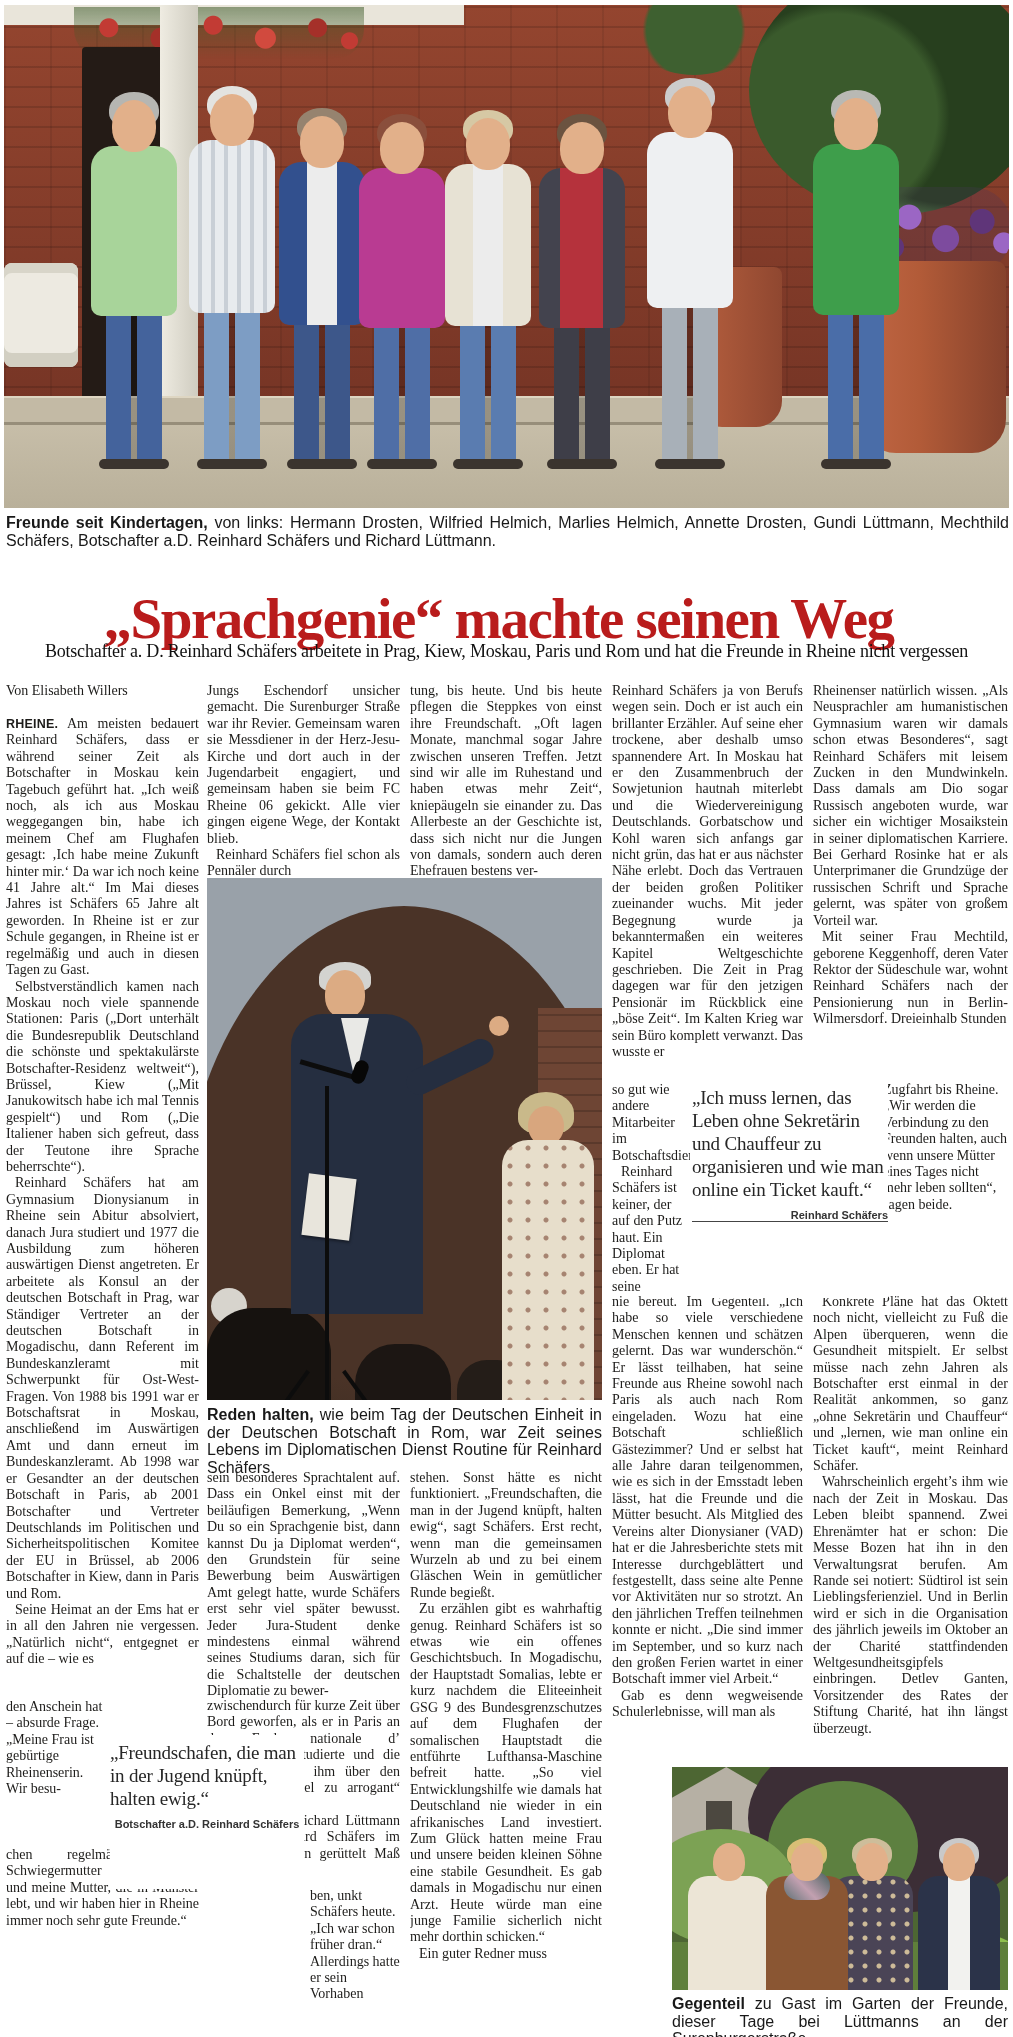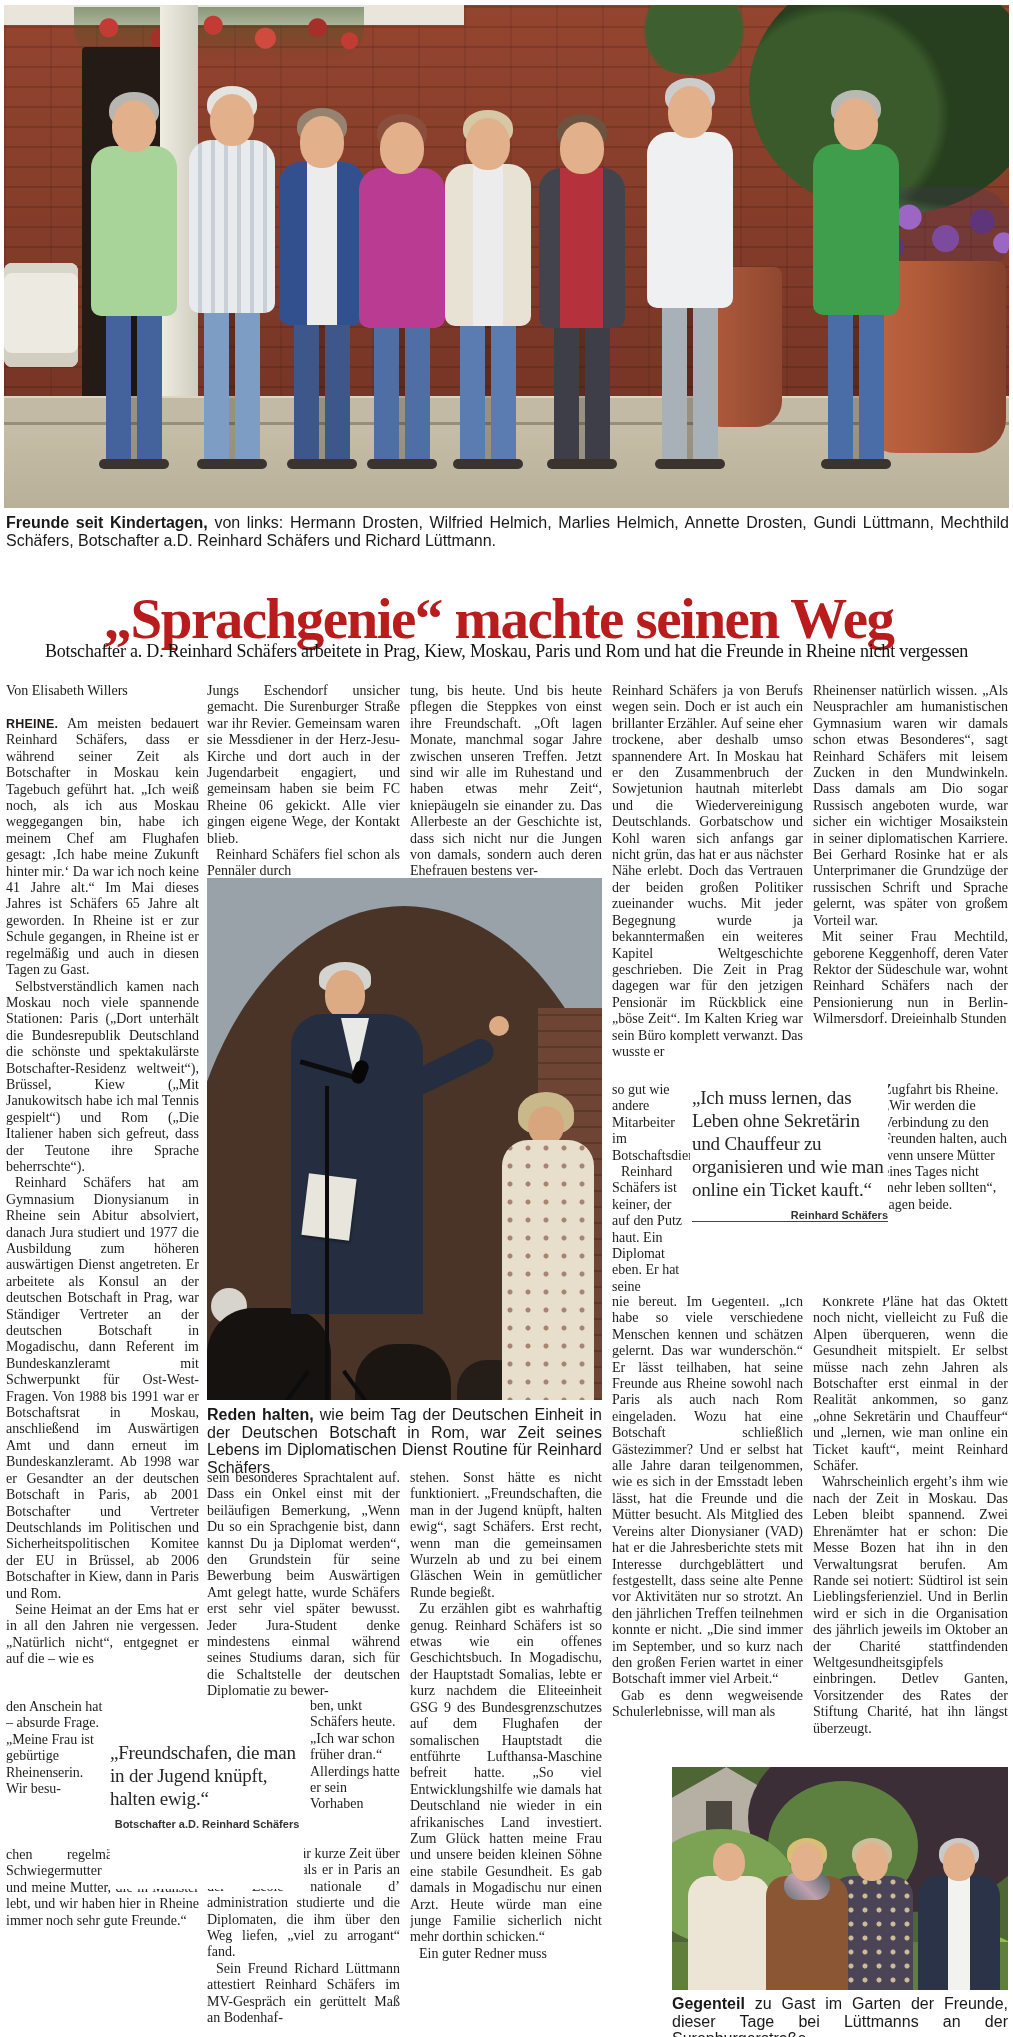--- a/index.html
+++ b/index.html
@@ -238,26 +238,26 @@
 
   <div class="col" style="left:207px;width:193px">
     <div class="seg" style="height:195px">
       <p class="jp noind">Jungs Eschendorf unsicher gemacht. Die Surenburger Straße war ihr Revier. Gemeinsam waren sie Messdiener in der Herz-Jesu-Kirche und dort auch in der Jugendarbeit engagiert, und gemeinsam haben sie beim FC Rheine 06 gekickt. Alle vier gingen eigene Wege, der Kontakt blieb.</p>
       <p class="jp">Reinhard Schäfers fiel schon als Pennäler durch</p>
     </div>
     <div class="spacer" style="height:592px"></div>
     <div class="seg" style="height:228px">
       <p class="jp noind">sein besonderes Sprachtalent auf. Dass ein Onkel einst mit der beiläufigen Bemerkung, „Wenn Du so ein Sprachgenie bist, dann kannst Du ja Diplomat werden“, den Grundstein für seine Bewerbung beim Auswärtigen Amt gelegt hatte, wurde Schäfers erst sehr viel später bewusst. Jeder Jura-Student denke mindestens einmal während seines Studiums daran, sich für die Schaltstelle der deutschen Diplomatie zu bewer-</p>
     </div>
-    <div class="seg narrow-l" style="height:148px;width:90px;margin-left:103px">
-      <p class="jp noind">ben, unkt Schäfers heute. „Ich war schon früher dran.“ Allerdings hatte er sein Vorhaben</p>
-    </div>
     <div class="seg" style="height:190px">
       <p class="jp noind">zwischendurch für kurze Zeit über Bord geworfen, als er in Paris an der Ecole nationale d’ administration studierte und die Diplomaten, die ihm über den Weg liefen, „viel zu arrogant“ fand.</p>
       <p class="jp">Sein Freund Richard Lüttmann attestiert Reinhard Schäfers im MV-Gespräch ein gerüttelt Maß an Bodenhaf-</p>
+    </div>
+    <div class="seg narrow-l" style="height:148px;width:90px;margin-left:103px">
+      <p class="jp noind">ben, unkt Schäfers heute. „Ich war schon früher dran.“ Allerdings hatte er sein Vorhaben</p>
     </div>
   </div>
 
   <div class="col" style="left:410px;width:192px">
     <div class="seg" style="height:195px">
       <p class="jp noind">tung, bis heute. Und bis heute pflegen die Steppkes von einst ihre Freundschaft. „Oft lagen Monate, manchmal sogar Jahre zwischen unseren Treffen. Jetzt sind wir alle im Ruhestand und haben etwas mehr Zeit“, kniepäugeln sie einander zu. Das Allerbeste an der Geschichte ist, dass sich nicht nur die Jungen von damals, sondern auch deren Ehefrauen bestens ver-</p>
     </div>
     <div class="spacer" style="height:592px"></div>
     <div class="seg" style="height:567px">
       <p class="jp noind">stehen. Sonst hätte es nicht funktioniert. „Freundschaften, die man in der Jugend knüpft, halten ewig“, sagt Schäfers. Erst recht, wenn man die gemeinsamen Wurzeln ab und zu bei einem Gläschen Wein in gemütlicher Runde begießt.</p>

